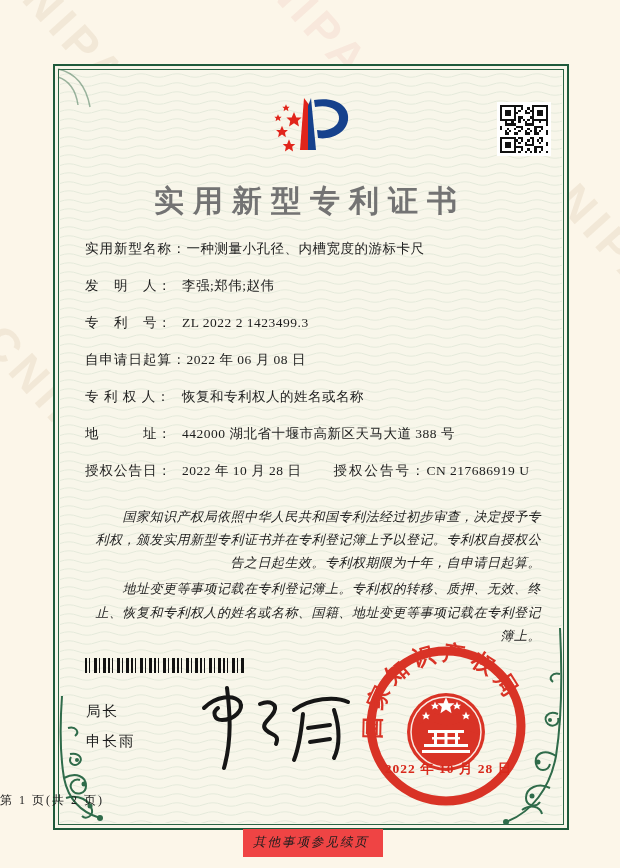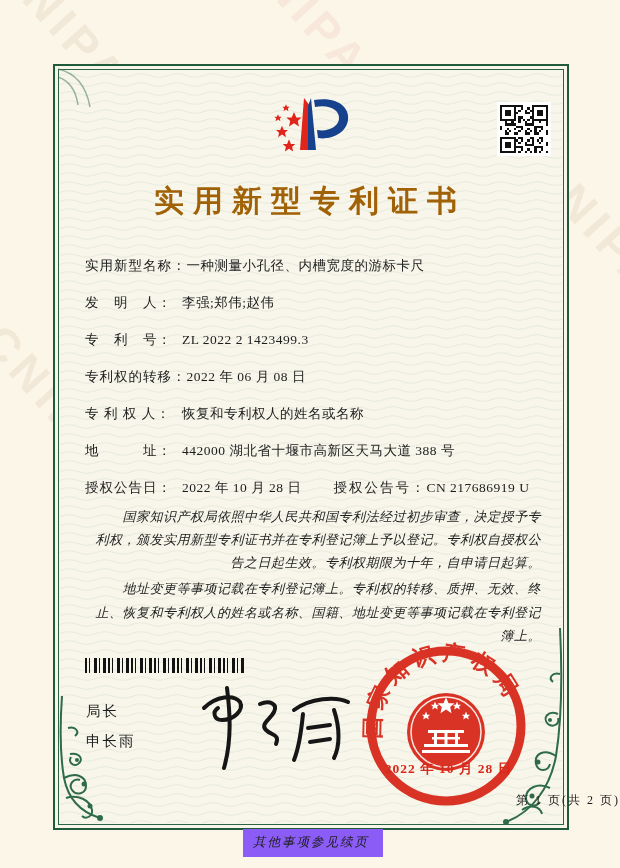--- a/index.html
+++ b/index.html
@@ -30,23 +30,23 @@
   .certno{
     position:absolute;left:85px;top:100px;font-size:13.5px;letter-spacing:2.5px;
   }
   .logo{position:absolute;left:264px;top:94px;}
   .qr{
     position:absolute;left:497px;top:102px;width:54px;height:54px;
     background:#ffffff;display:flex;align-items:center;justify-content:center;
   }
   .title{
     position:absolute;left:0;right:0;top:181px;text-align:center;
-    font-size:30px;font-weight:bold;letter-spacing:9px;color:#a16207;
-  }
-  .fields{position:absolute;left:85px;top:257px;width:460px;font-size:13.5px;}
+    font-size:30px;font-weight:bold;letter-spacing:9px;color:#737373;
+  }
+  .fields{position:absolute;left:85px;top:240px;width:460px;font-size:13.5px;}
   .field-row{height:37px;white-space:nowrap;}
   .flabel{display:inline-block;min-width:97px;letter-spacing:1px;}
   .flabel.second{min-width:0;margin-left:32px;letter-spacing:2px;text-align:right;}
   .fvalue{letter-spacing:0.5px;}
   .paras{
     position:absolute;left:85px;top:505px;width:456px;
     font-size:13px;line-height:1.78;font-style:italic;letter-spacing:0.5px;
   }
   .paras p{margin:0 0 3px 0;text-indent:2em;text-align:right;}
   .barcode{
@@ -60,25 +60,25 @@
   }
   .signer-title{position:absolute;left:86px;top:702px;font-size:14.5px;letter-spacing:2px;font-family:"Liberation Sans",sans-serif;text-align:right;}
   .signer-name{position:absolute;left:86px;top:732px;font-size:14.5px;letter-spacing:2px;font-family:"Liberation Sans",sans-serif;}
   .signature{position:absolute;left:190px;top:682px;}
   .seal{position:absolute;left:362px;top:642px;opacity:.95;}
   .seal-date{
     position:absolute;left:376px;top:760px;width:145px;text-align:center;
     color:#d8291c;font-weight:bold;font-size:13.5px;letter-spacing:1px;z-index:6;
   }
   .page-num{
-    position:absolute;left:0;right:0;top:792px;text-align:right;
+    position:absolute;left:0;right:0;top:792px;text-align:left;
     font-size:12px;letter-spacing:2px;
   }
   .cont-note{
-    position:absolute;left:243px;top:829px;background:#8b5cf6;
+    position:absolute;left:243px;top:829px;background:#ef4444;
     padding:5px 14px 6px 10px;font-size:12.5px;letter-spacing:2px;
     font-style:italic;
   }
   .deco{position:absolute;pointer-events:none;}
 </style>
 </head>
 <body>
 
 <div class="page">
 
@@ -279,21 +279,21 @@
       <div class="field-row">
         <span class="flabel">实用新型名称：</span><span class="fvalue">一种测量小孔径、内槽宽度的游标卡尺</span>
       </div>
       <div class="field-row">
         <span class="flabel">发　明　人：</span><span class="fvalue">李强;郑伟;赵伟</span>
       </div>
       <div class="field-row">
         <span class="flabel">专　利　号：</span><span class="fvalue">ZL 2022 2 1423499.3</span>
       </div>
       <div class="field-row">
-        <span class="flabel">专利权的转移：</span><span class="fvalue">2022 年 06 月 08 日</span>
+        <span class="flabel">自申请日起算：</span><span class="fvalue">2022 年 06 月 08 日</span>
       </div>
       <div class="field-row">
         <span class="flabel">专 利 权 人：</span><span class="fvalue">恢复和专利权人的姓名或名称</span>
       </div>
       <div class="field-row">
         <span class="flabel">地　　　址：</span><span class="fvalue">442000 湖北省十堰市高新区天马大道 388 号</span>
       </div>
       <div class="field-row">
         <span class="flabel">授权公告日：</span><span class="fvalue">2022 年 10 月 28 日</span><span class="flabel second">授权公告号：</span><span class="fvalue">CN 217686919 U</span>
       </div>

